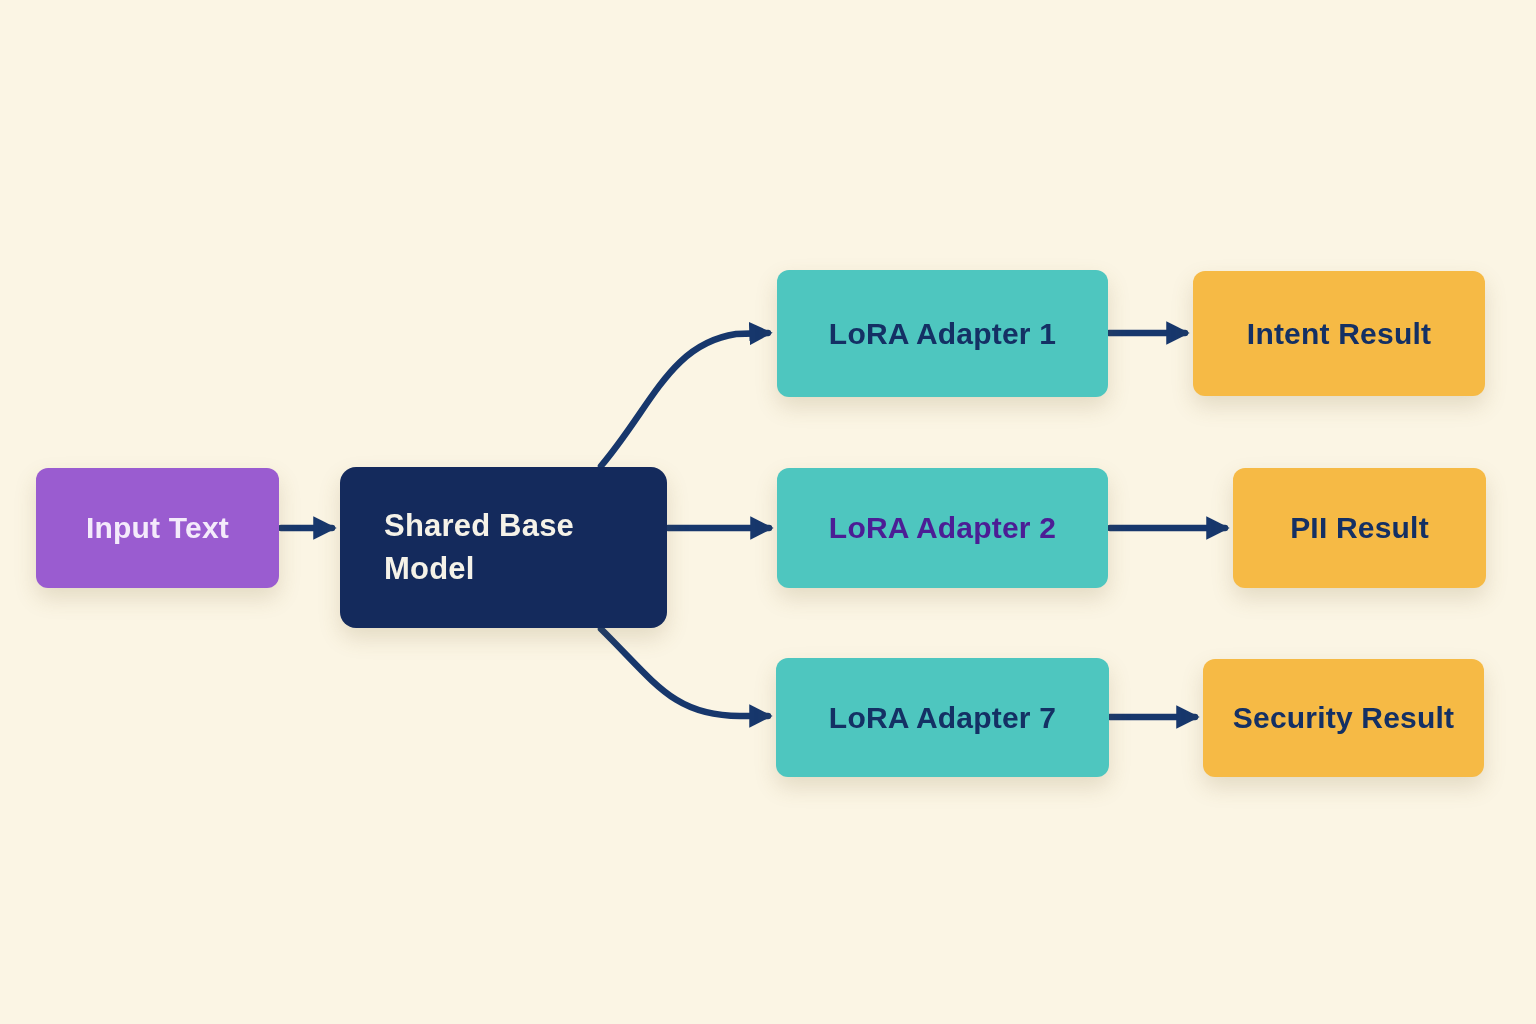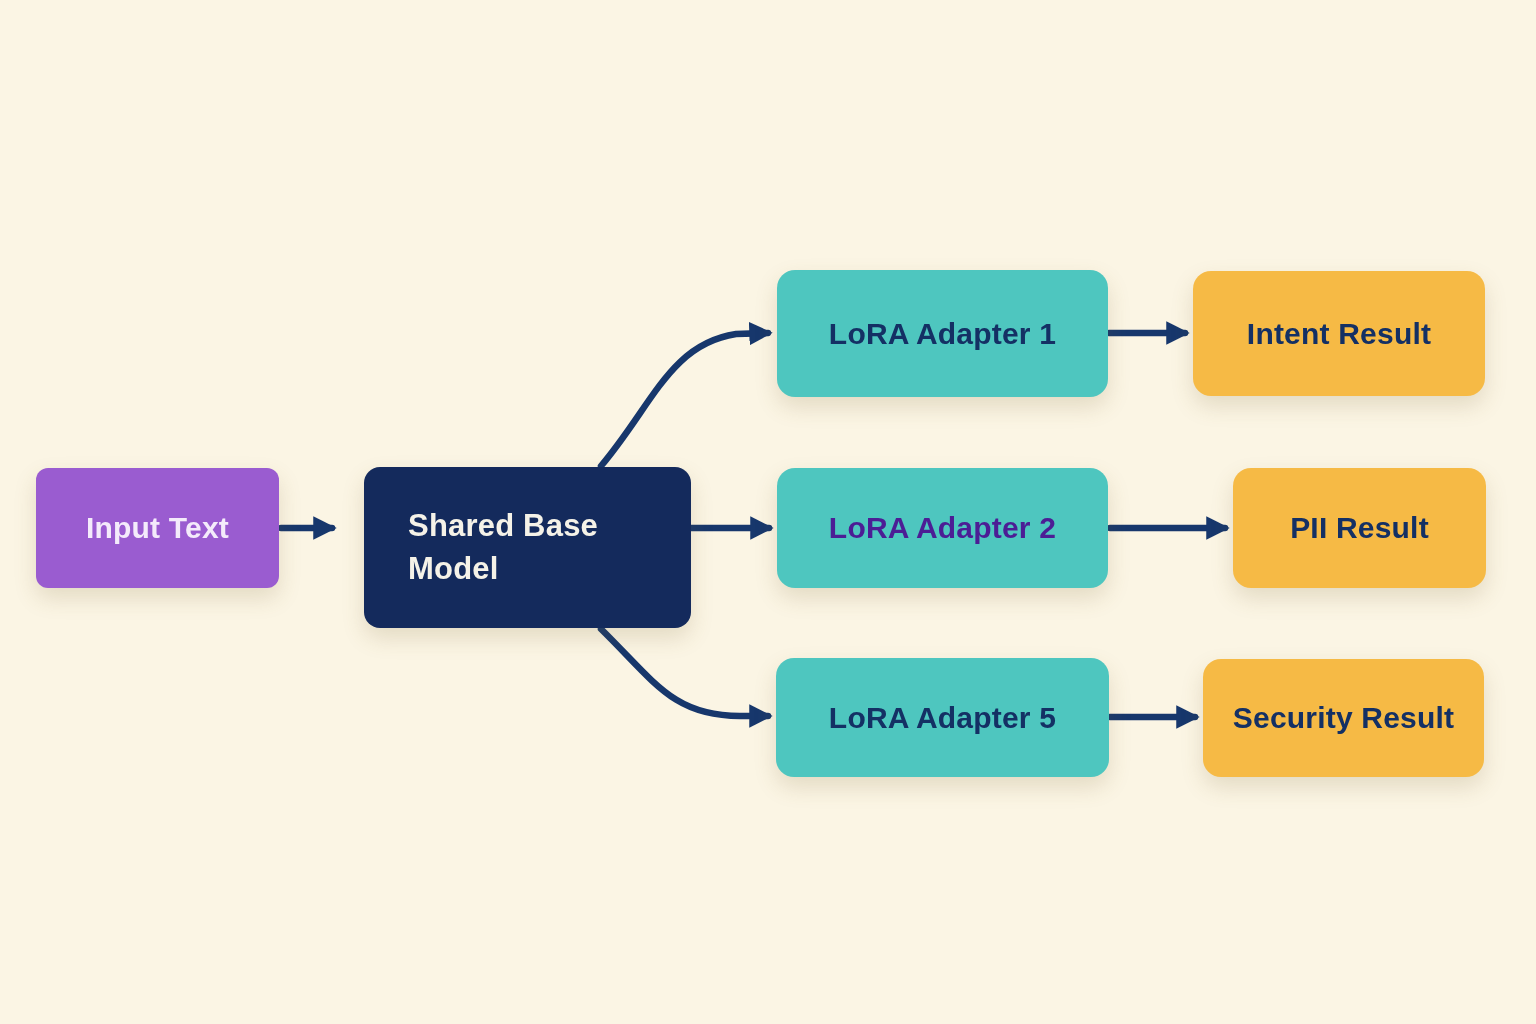--- a/index.html
+++ b/index.html
@@ -19,21 +19,21 @@
   }
   .edges-layer {
     position: absolute;
     left: 0; top: 0;
     width: 1536px;
     height: 1024px;
   }
   .node {
     position: absolute;
     box-sizing: border-box;
-    border-radius: 18px;
+    border-radius: 12px;
     display: flex;
     align-items: center;
     justify-content: center;
     font-weight: bold;
     font-size: 30px;
     letter-spacing: 0.2px;
     box-shadow: 0 10px 22px rgba(120, 100, 50, 0.18);
     text-align: center;
   }
   .node.left-align {
@@ -79,34 +79,34 @@
 
     <path d="M 1110 528 L 1225 528" fill="none" stroke-width="6.5" stroke-linecap="round" marker-end="url(#arrowhead)" stroke="#17376C"></path>
 
     <path d="M 1110 717 L 1195 717" fill="none" stroke-width="6.5" stroke-linecap="round" marker-end="url(#arrowhead)" stroke="#17376C"></path>
   </svg>
 
   <div class="node" id="node-input-text" style="background-color: rgb(154, 92, 208); color: rgb(244, 235, 251);">
     <span class="node-label">Input Text</span>
   </div>
 
-  <div class="node left-align" id="node-shared-base" style="background-color: rgb(20, 42, 92); color: rgb(245, 242, 232); margin-left: 24px;">
+  <div class="node left-align" id="node-shared-base" style="background-color: rgb(20, 42, 92); color: rgb(245, 242, 232);">
     <span class="node-label">Shared Base Model</span>
   </div>
 
   <div class="node" id="node-lora-1" style="background-color: rgb(78, 198, 191); color: rgb(20, 48, 100);">
     <span class="node-label">LoRA Adapter 1</span>
   </div>
 
   <div class="node" id="node-lora-2" style="background-color: rgb(78, 198, 191); color: #4c1d95;">
     <span class="node-label">LoRA Adapter 2</span>
   </div>
 
   <div class="node" id="node-lora-3" style="background-color: rgb(78, 198, 191); color: rgb(20, 48, 100);">
-    <span class="node-label">LoRA Adapter 5</span>
+    <span class="node-label">LoRA Adapter 7</span>
   </div>
 
   <div class="node" id="node-pii-result" style="background-color: rgb(246, 186, 69); color: rgb(20, 48, 100);">
     <span class="node-label">PII Result</span>
   </div>
 
   <div class="node" id="node-intent-result" style="background-color: rgb(246, 186, 69); color: rgb(20, 48, 100);">
     <span class="node-label">Intent Result</span>
   </div>
 

